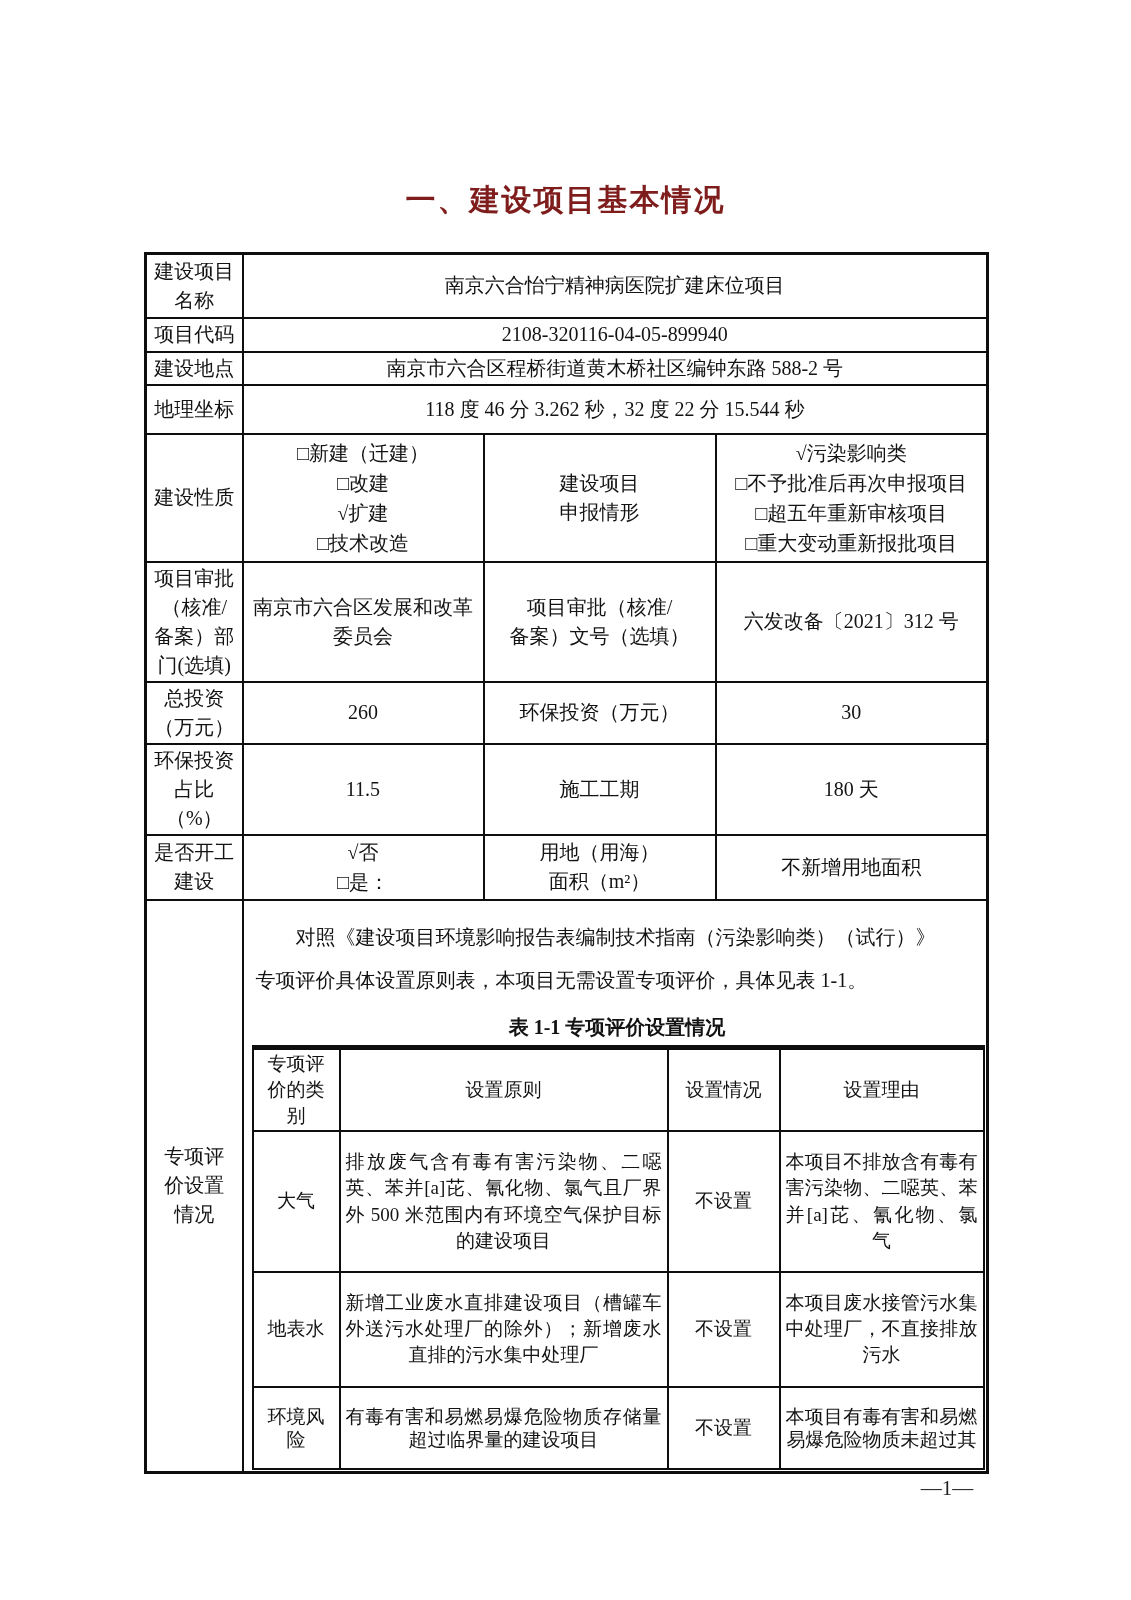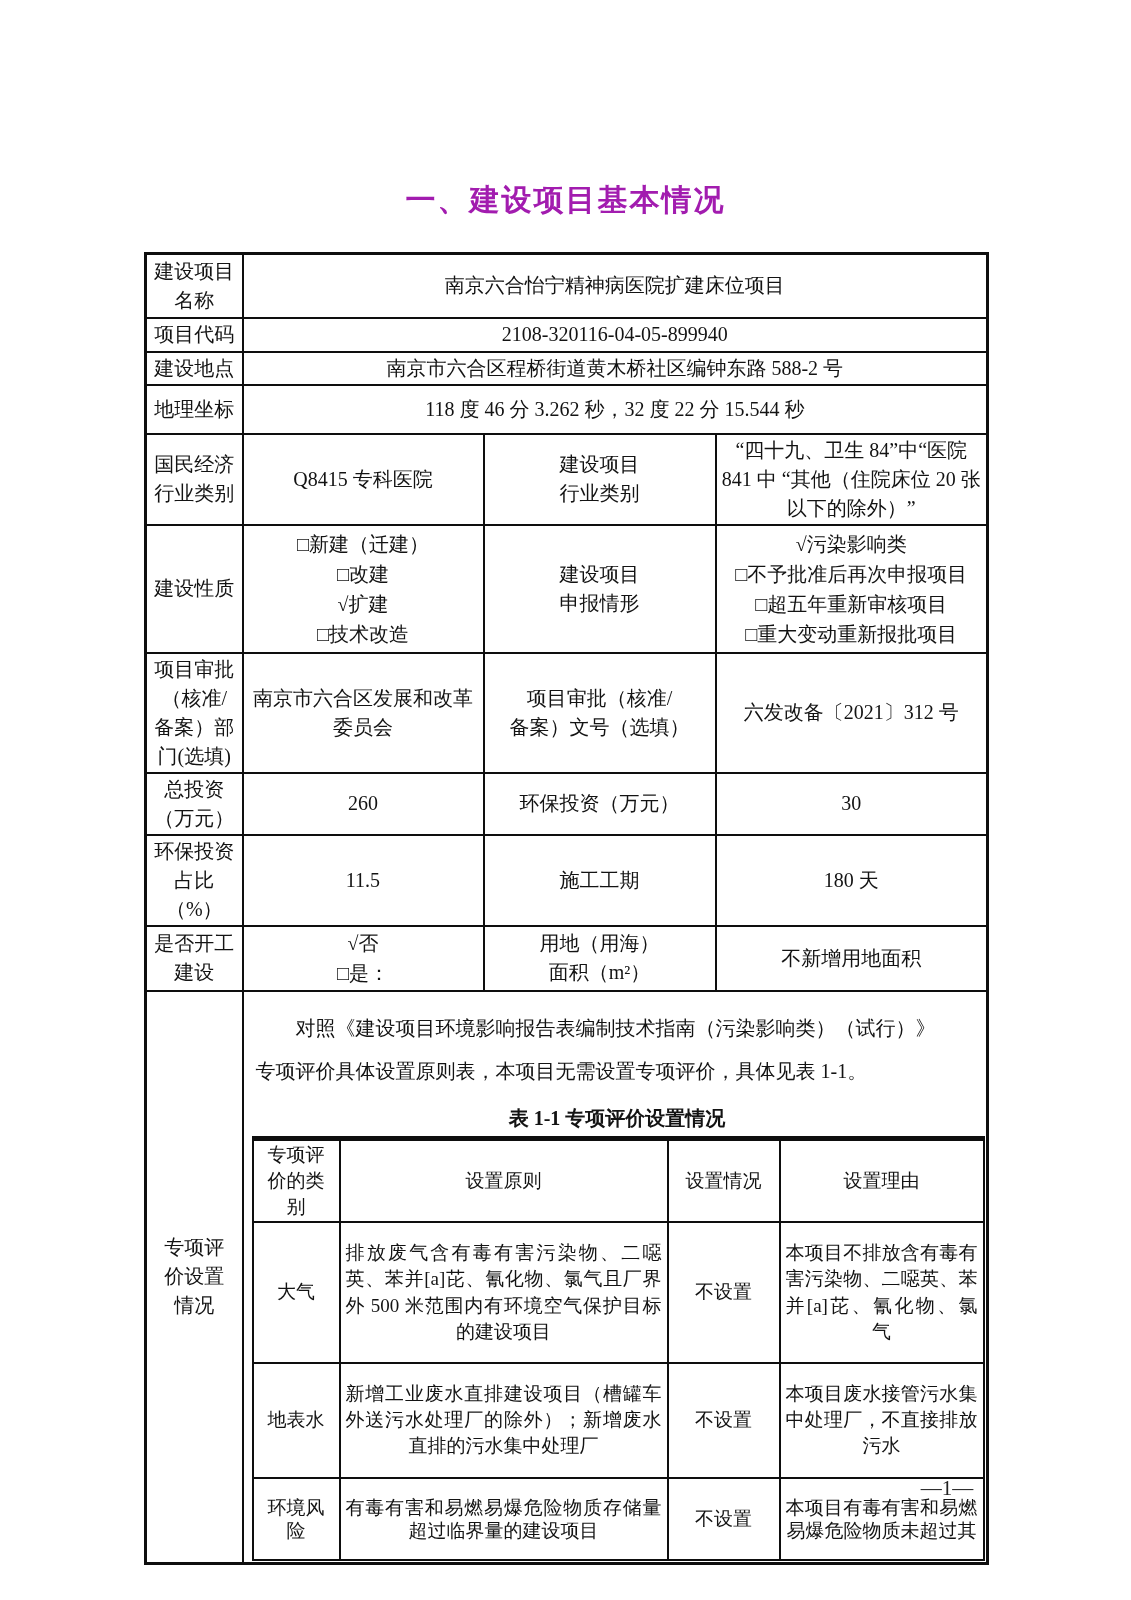--- a/index.html
+++ b/index.html
@@ -10,21 +10,21 @@
     background:#ffffff;
     font-family:"Liberation Serif","DejaVu Serif",serif;
     color:#131313;
     overflow:hidden;
   }
   .doc-title {
     position:absolute; left:0; top:180px; width:1131px;
     text-align:center;
     font-family:"Liberation Sans","DejaVu Sans",sans-serif;
     font-weight:bold; font-size:30px; letter-spacing:2px;
-    color:#a21caf;
+    color:#7f1d1d;
   }
   table.main {
     position:absolute; left:144px; top:252px;
     width:842px; table-layout:fixed;
     border-collapse:collapse;
     border:3px solid #0e0e0e;
   }
   table.main td {
     border:2px solid #0e0e0e;
     font-size:20px; line-height:1.45;
@@ -107,28 +107,20 @@
     <tr style="height:32px">
       <td class="lbl">建设地点</td>
       <td class="val" colspan="3">南京市六合区程桥街道黄木桥社区编钟东路 588-2 号</td>
     </tr>
 
     <tr style="height:49px">
       <td class="lbl">地理坐标</td>
       <td class="val" colspan="3">118 度 46 分 3.262 秒，32 度 22 分 15.544 秒</td>
     </tr>
 
-    <tr style="height:80px">
-      <td class="lbl">国民经济
-行业类别</td>
-      <td class="val">Q8415 专科医院</td>
-      <td class="lbl">建设项目
-行业类别</td>
-      <td class="wrapcell">“四十九、卫生 84”中“医院 841 中 “其他（住院床位 20 张以下的除外）”</td>
-    </tr>
 
     <tr style="height:128px">
       <td class="lbl">建设性质</td>
       <td class="opts">
         <div class="opt-line">□新建（迁建）</div>
         <div class="opt-line">□改建</div>
         <div class="opt-line">√扩建</div>
         <div class="opt-line">□技术改造</div>
       </td>
       <td class="lbl">建设项目

